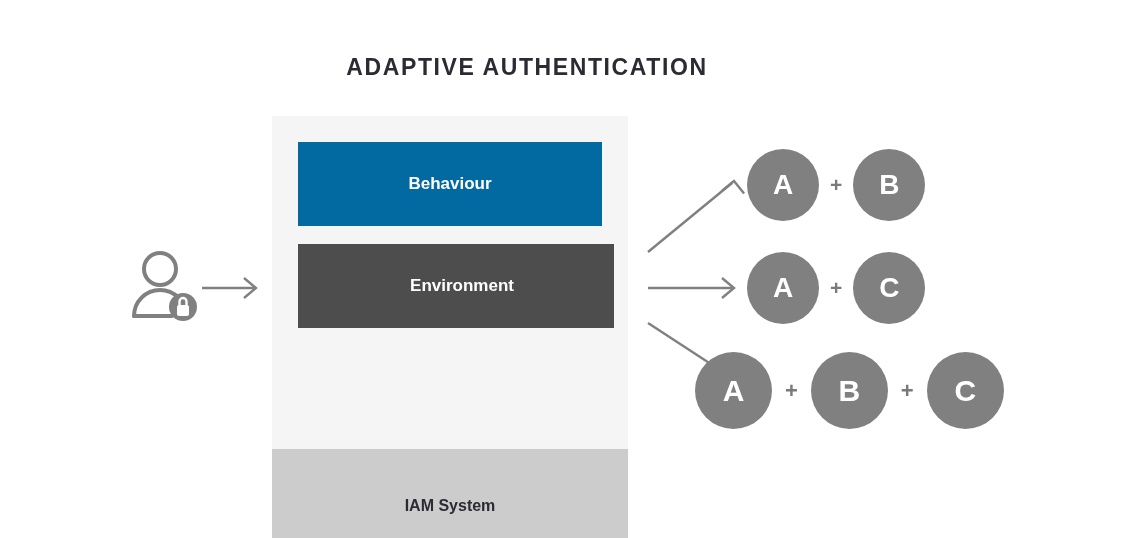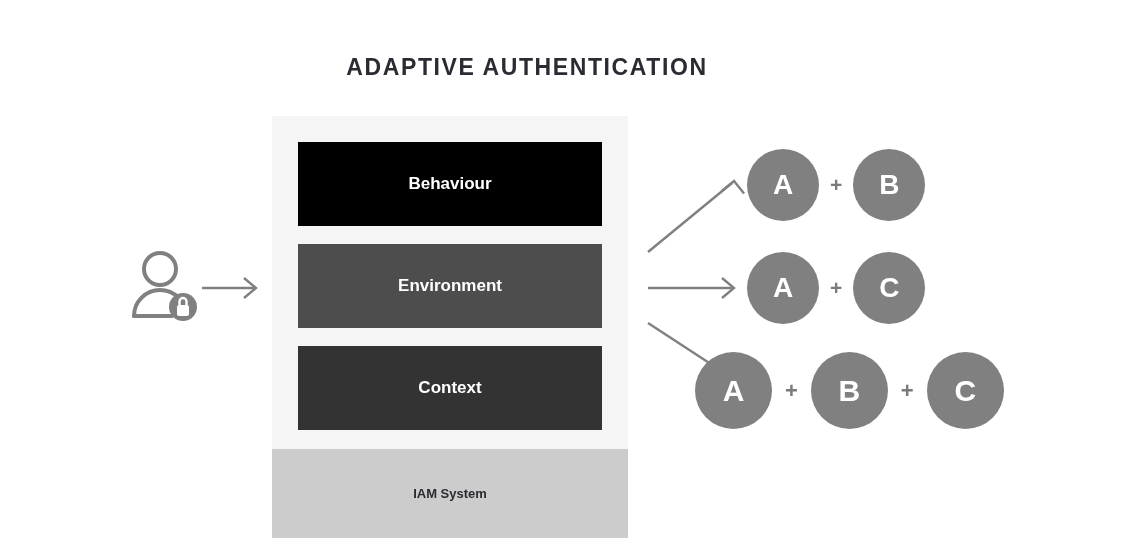--- a/index.html
+++ b/index.html
@@ -49,46 +49,47 @@
     display: flex;
     align-items: center;
     justify-content: center;
     color: #ffffff;
     font-size: 17px;
     font-weight: bold;
   }
   .layer-behaviour {
     top: 26px;
     height: 84px;
-    background: #000000;
+    background: #0369a1;
   }
   .layer-environment {
     top: 128px;
     height: 84px;
     background: #4d4d4d;
+    padding-left: 12px;
   }
   .layer-context {
     top: 230px;
     height: 84px;
     background: #333333;
   }
   .iam-band {
     position: absolute;
     left: 272px;
     top: 449px;
     width: 356px;
     height: 89px;
     background: #cccccc;
     display: flex;
     align-items: flex-start;
     justify-content: center;
-    padding-top: 37px;
+    padding-top: 48px;
     box-sizing: border-box;
     color: #2b2b33;
-    font-size: 13px;
+    font-size: 16px;
     font-weight: bold;
   }
 
   
   .user-icon {
     position: absolute;
     left: 128px;
     top: 250px;
     width: 76px;
     height: 76px;
@@ -175,23 +176,20 @@
       <polyline points="44,10 56,20 44,30" fill="none" stroke="#808080" stroke-width="2.4"></polyline>
     </svg>
   </div>
 
   <div class="stack-panel">
     <div class="layer layer-behaviour">
       <span>Behaviour</span>
     </div>
     <div class="layer layer-environment">
       <span>Environment</span>
-    </div>
-    <div class="layer layer-context">
-      <span>Context</span>
     </div>
   </div>
 
   <div class="iam-band">
     <span>IAM System</span>
   </div>
 
   <div class="fan-arrows">
     <svg width="120" height="210" viewBox="0 0 120 210" xmlns="http://www.w3.org/2000/svg">
       <g>

